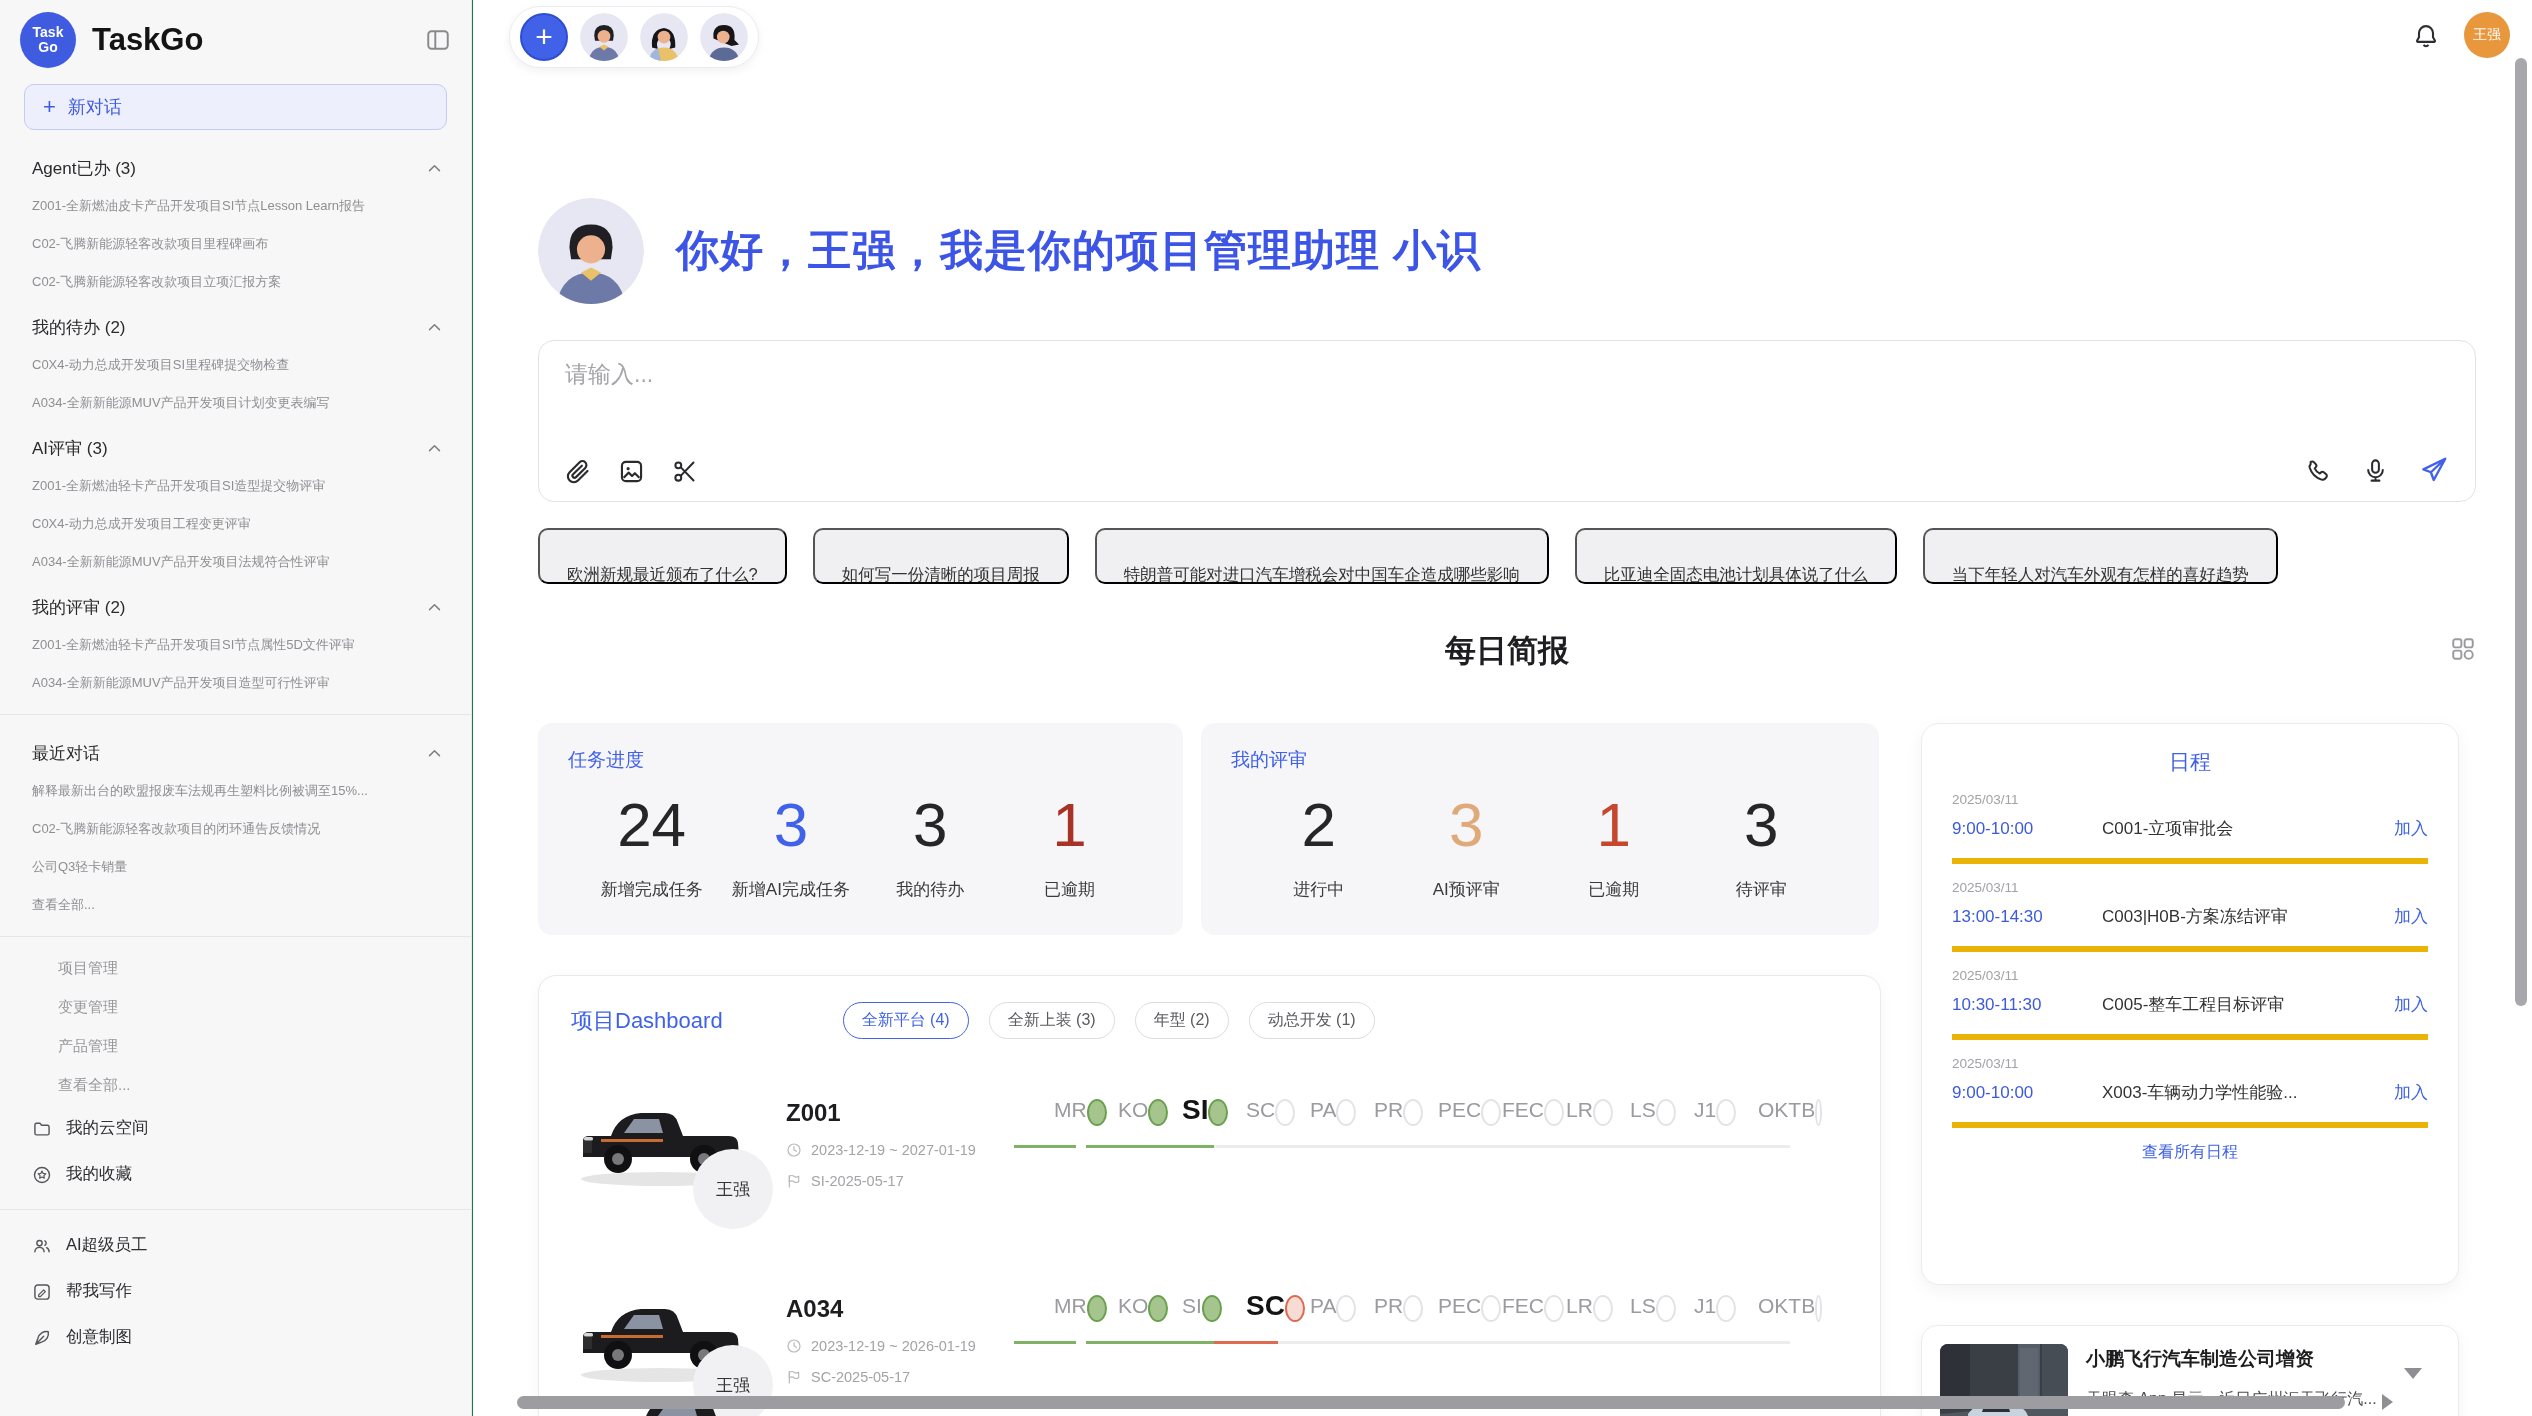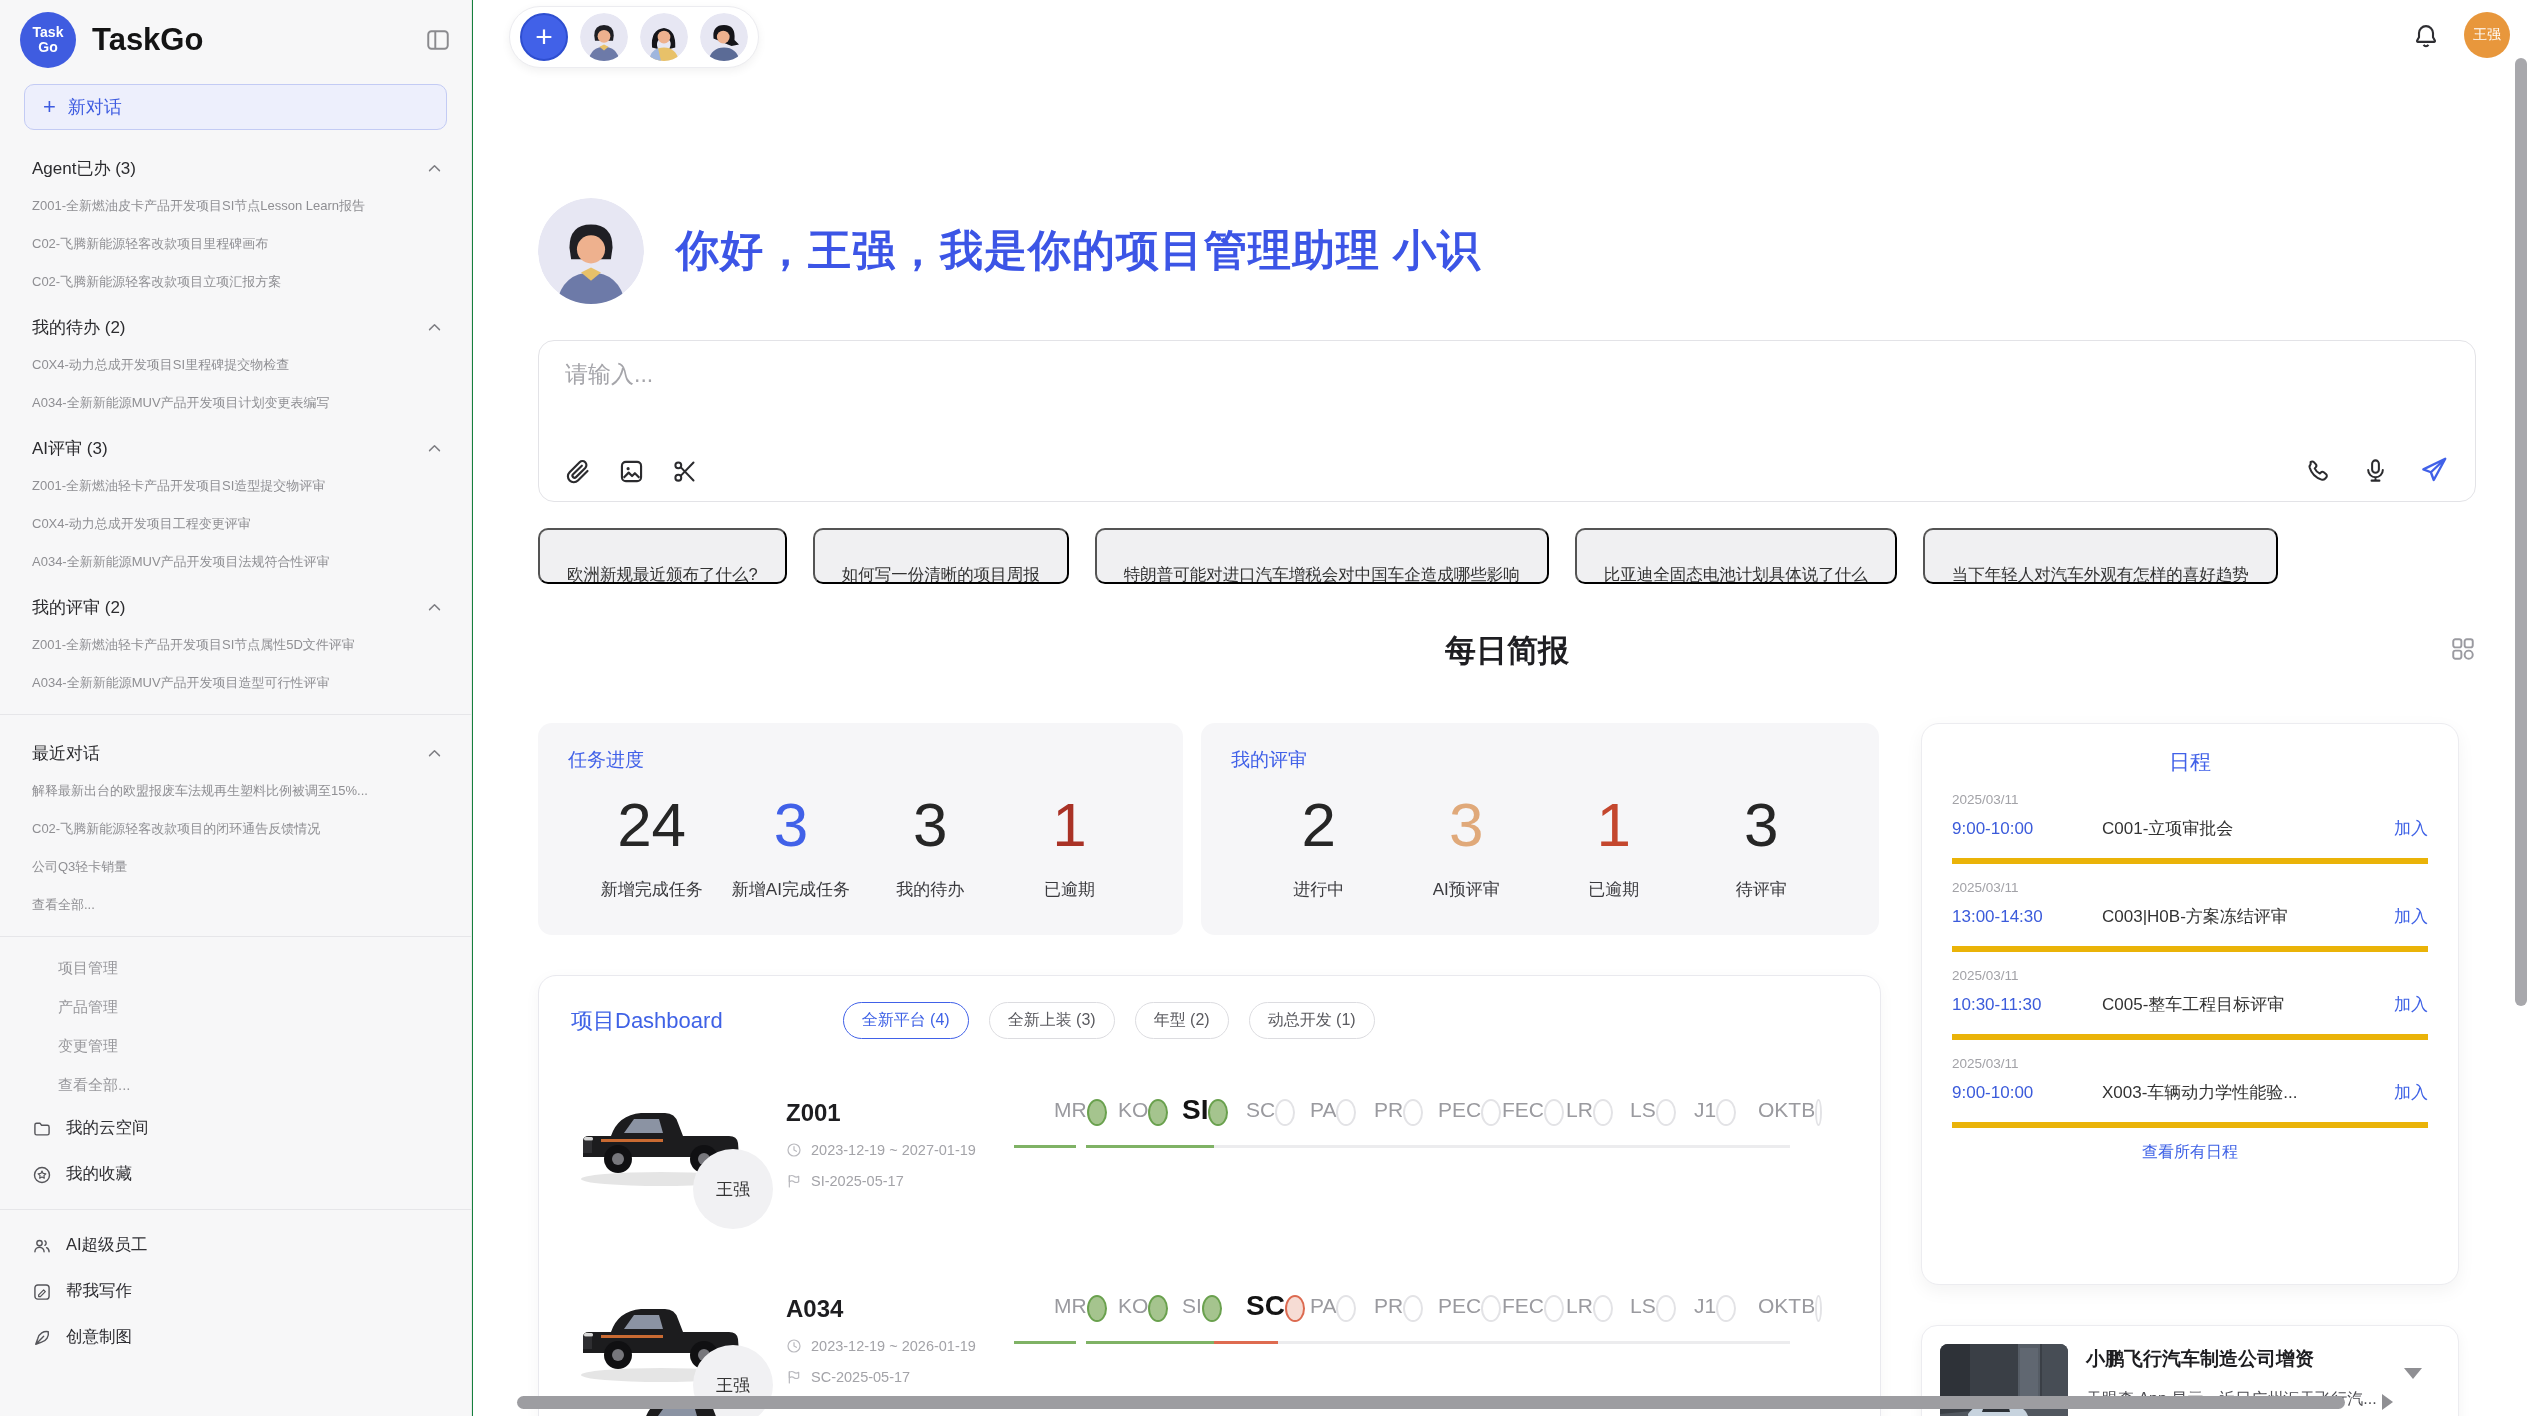--- a/index.html
+++ b/index.html
@@ -306,22 +306,22 @@
         </span>
     </div>
     <div class="side-item">解释最新出台的欧盟报废车法规再生塑料比例被调至15%...</div>
     <div class="side-item">C02-飞腾新能源轻客改款项目的闭环通告反馈情况</div>
     <div class="side-item">公司Q3轻卡销量</div>
     <div class="side-item">查看全部...</div>
 
     <div class="side-divider"></div>
 
     <div class="apps-item">项目管理</div>
+    <div class="apps-item">变更管理</div>
     <div class="apps-item">产品管理</div>
-    <div class="apps-item">变更管理</div>
     <div class="apps-item">查看全部...</div>
 
     <div class="row-item">
       <span class="ic">
           <svg width="20" height="20">
             <use href="#i-folder"></use>
           </svg>
         </span>
       <span>我的云空间</span>
     </div>

